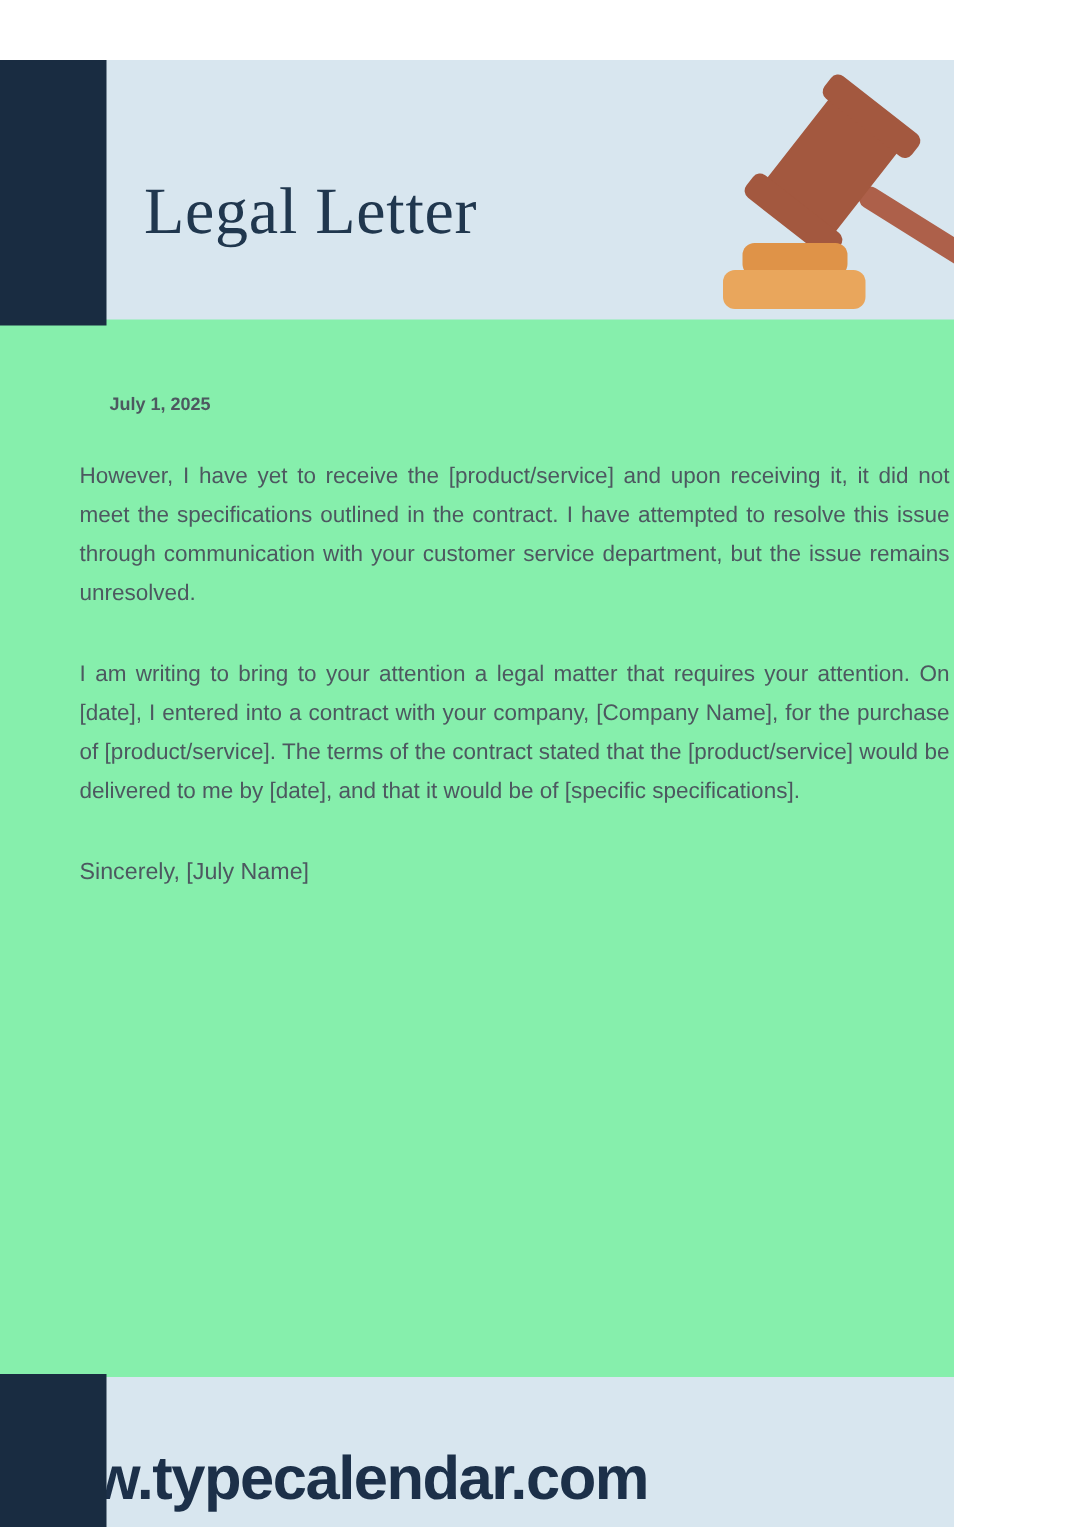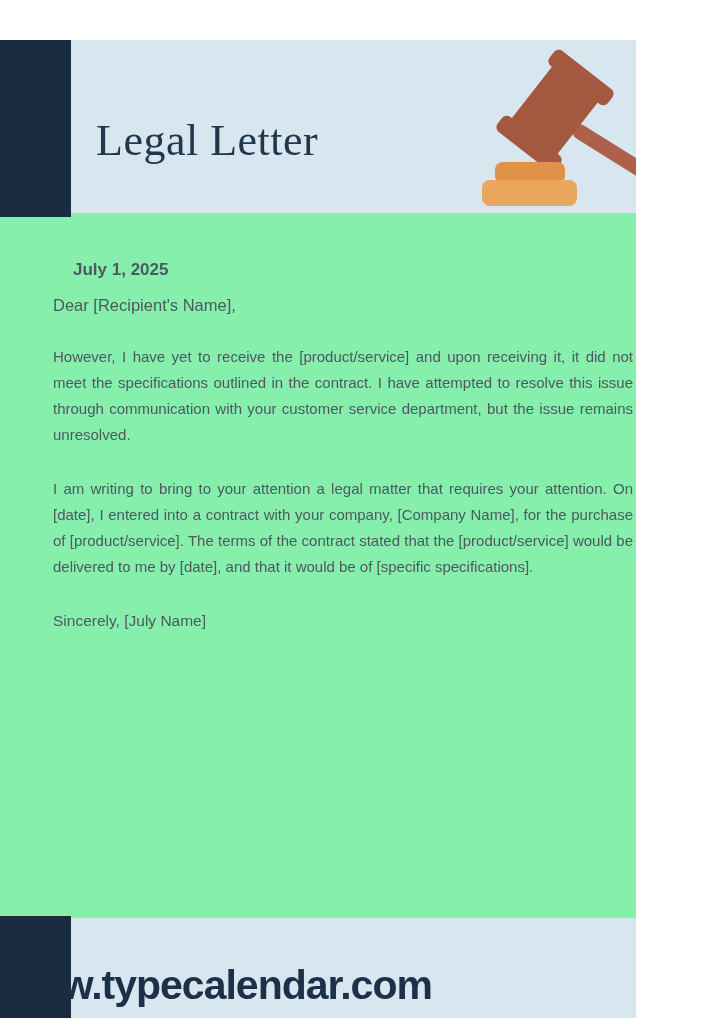--- a/index.html
+++ b/index.html
@@ -75,21 +75,21 @@
 
   
   .letter-body {
     position:absolute; left:53px; top:222px;
     width:580px;
     color:#4d5860;
     font-size:15px;
   }
   .letter-date {
     margin:0 0 0 20px;
-    font-size:17px; font-weight:600;
+    font-size:12px; font-weight:600;
     line-height:15px;
     color:#4d5860;
   }
   .letter-sender {
     margin:26px 0 0 20px;
     font-size:13px; font-weight:700;
     line-height:16px;
     color:#47525a;
   }
   .letter-salutation {
@@ -144,21 +144,20 @@
     <div class="gavel-handle"></div>
     <div class="gavel-head"></div>
     <div class="gavel-cap-top"></div>
     <div class="gavel-cap-bottom"></div>
     <div class="gavel-base-top"></div>
     <div class="gavel-base-bottom"></div>
   </div>
 
   <div class="letter-body">
     <p class="letter-date">July 1, 2025</p>
-    <p class="letter-salutation">Dear [Recipient's Name],</p>
     <p class="letter-par">However, I have yet to receive the [product/service] and upon receiving it, it did not meet the specifications outlined in the contract. I have attempted to resolve this issue through communication with your customer service department, but the issue remains unresolved.</p>
     <p class="letter-par">I am writing to bring to your attention a legal matter that requires your attention. On [date], I entered into a contract with your company, [Company Name], for the purchase of [product/service]. The terms of the contract stated that the [product/service] would be delivered to me by [date], and that it would be of [specific specifications].</p>
     <p class="letter-closing">Sincerely, [July Name]</p>
   </div>
 
   <div class="footer-band"></div>
   <div class="corner-block-bottom"></div>
   <div class="footer-site">www.typecalendar.com</div>
 
 </div>

